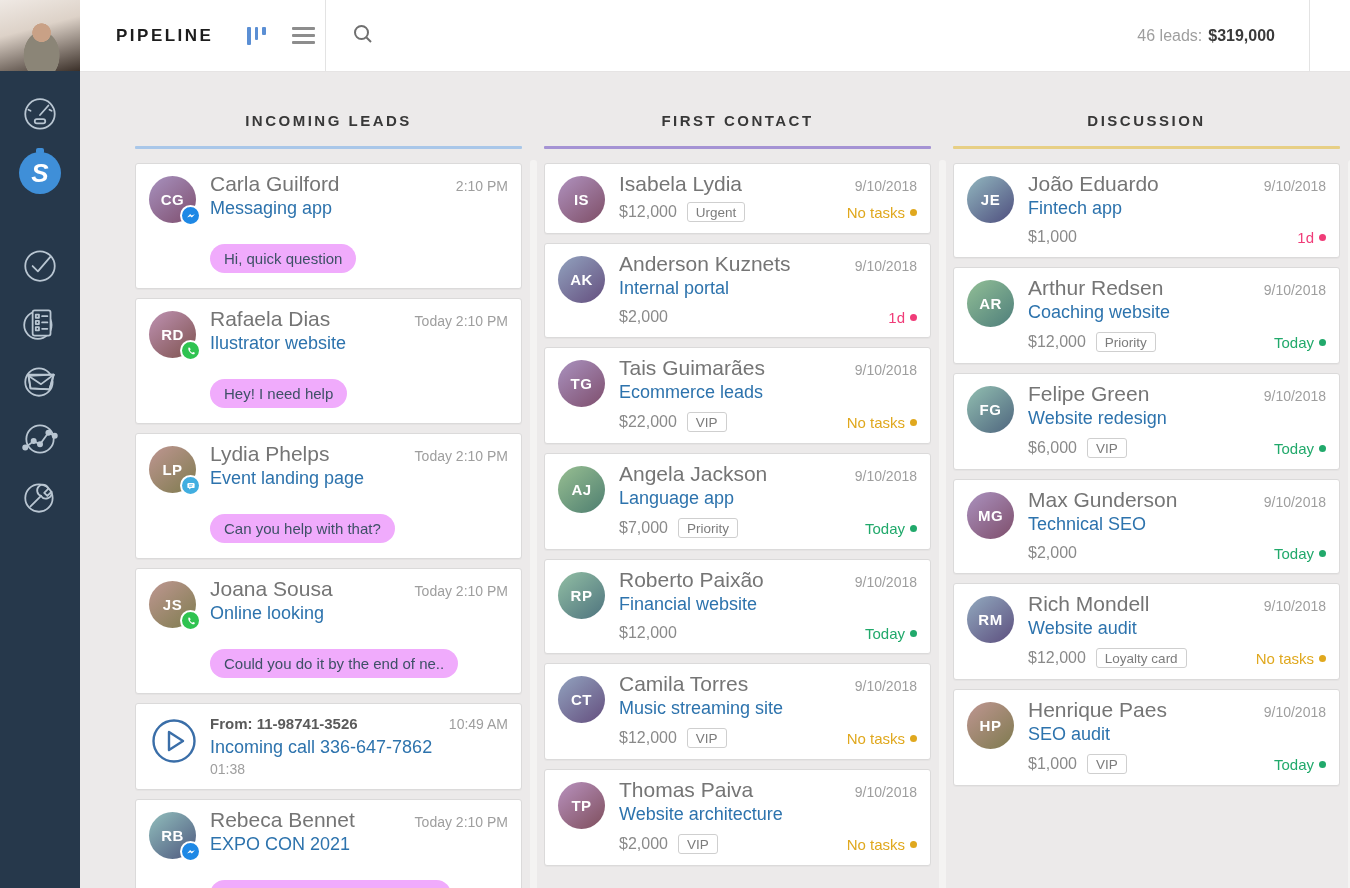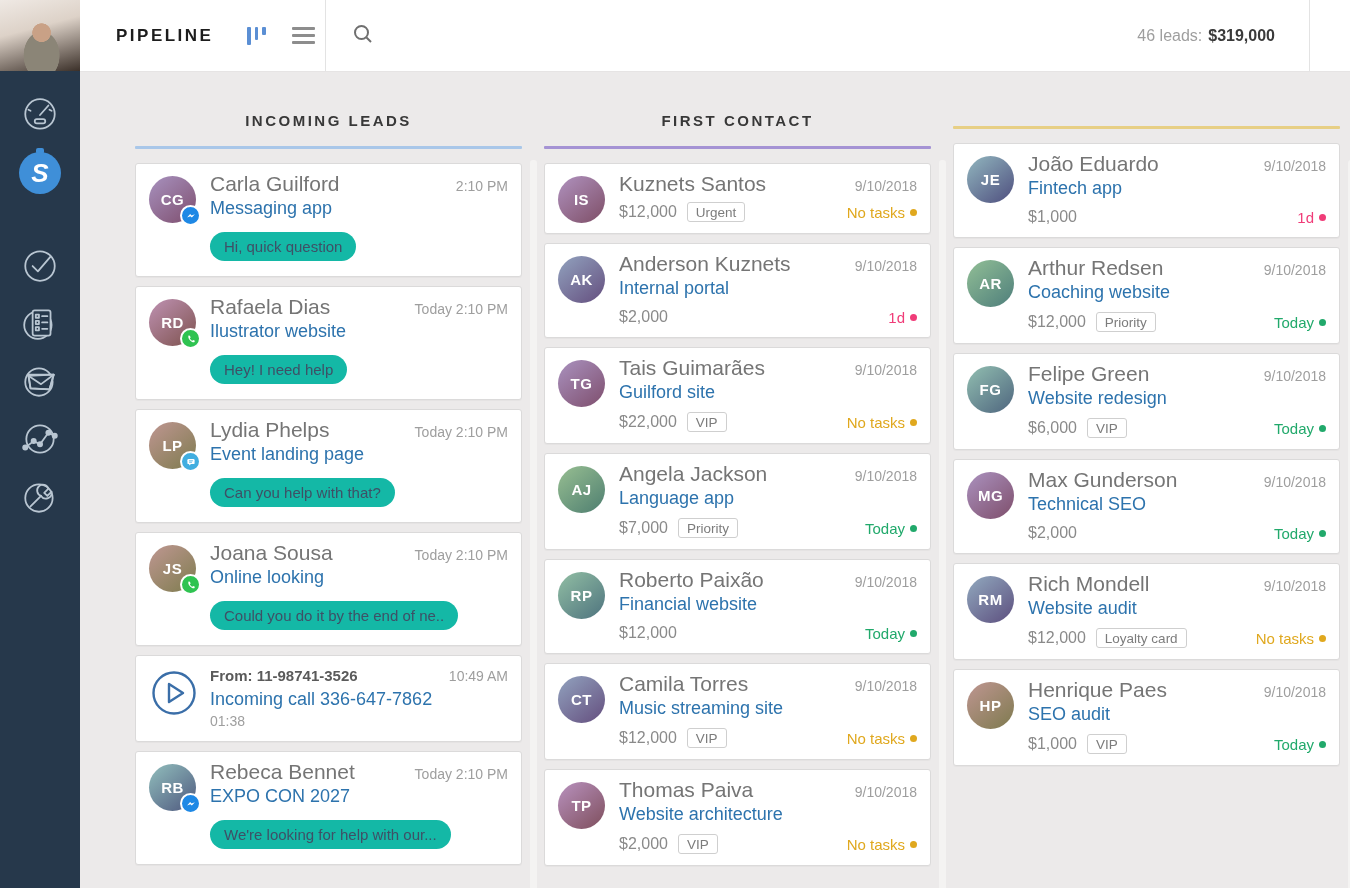--- a/index.html
+++ b/index.html
@@ -94,21 +94,21 @@
   .date, .time { color:#9e9e9e; font-size:14px; }
   .title { color:#2d73ad; font-size:18px; line-height:24px; margin-top:2px; font-weight:500; }
   .row.bottom { margin-top:8px; align-items:center; }
   .bottom-left { display:flex; align-items:center; gap:10px; }
   .price { color:#8a8a8a; font-size:16px; }
   .tag { border:1px solid #cfcfcf; border-radius:3px; color:#7c7c7c; font-size:13.5px; padding:1.5px 8px; background:#fff; }
   .status { font-size:15px; display:flex; align-items:center; gap:5px; }
   .status .dot { width:7px; height:7px; border-radius:50%; display:inline-block; }
   
   .bubble {
-    display:inline-block; margin-top:12px; background:#14b8a6; color:#3e5066;
+    display:inline-block; margin-top:24px; background:#f0abfc; color:#3e5066;
     border-radius:15px; padding:5px 14px; font-size:15px; line-height:19px; max-width:300px;
     white-space:nowrap; overflow:hidden; text-overflow:ellipsis;
   }
   
   .play-icon { position:absolute; left:15px; top:14px; width:46px; height:46px; }
   .from { color:#5a5a5a; font-size:15px; font-weight:bold; line-height:18px; }
   .from .from-label { font-weight:bold; }
   .duration { color:#9e9e9e; font-size:14px; margin-top:2px; line-height:17px; }
 </style>
 </head>
@@ -321,38 +321,38 @@
                 <path d="M3.5 12.5 L8.6 6.8 L11 9.2 L16.5 7 L11.4 12.7 L9 10.3 Z" fill="#fff"></path>
               </svg>
 
       </span>
     </div>
     <div class="card-body">
       <div class="row">
         <span class="name">Rebeca Bennet</span>
         <span class="time">Today 2:10 PM</span>
       </div>
-      <div class="title">EXPO CON 2027</div>
+      <div class="title">EXPO CON 2021</div>
       <div class="bubble">We're looking for help with our...</div>
     </div>
   </div>
       </div>
     <div class="scroll-track"></div>
   </div>
     <div class="column">
     <div class="col-header">FIRST CONTACT</div>
     <div class="col-underline" style="background: rgb(165, 147, 212);"></div>
     <div class="cards">
         <div class="card">
     <div class="avatar" style="background: linear-gradient(140deg, rgb(176, 146, 191), rgb(126, 78, 102));">
       <span>IS</span>
     </div>
     <div class="card-body">
       <div class="row">
-        <span class="name">Kuznets Santos</span>
+        <span class="name">Isabela Lydia</span>
         <span class="date">9/10/2018</span>
       </div>
       <div class="row bottom">
         <span class="bottom-left">
           <span class="price">$12,000</span>
           <span class="tag">Urgent</span>
         </span>
         <span class="status" style="color: rgb(224, 168, 30);">
           <span>No tasks</span>
           <span class="dot" style="background: rgb(224, 168, 30);"></span>
@@ -384,21 +384,21 @@
   </div>
         <div class="card">
     <div class="avatar" style="background: linear-gradient(140deg, rgb(170, 146, 191), rgb(126, 78, 109));">
       <span>TG</span>
     </div>
     <div class="card-body">
       <div class="row">
         <span class="name">Tais Guimarães</span>
         <span class="date">9/10/2018</span>
       </div>
-      <div class="title">Guilford site</div>
+      <div class="title">Ecommerce leads</div>
       <div class="row bottom">
         <span class="bottom-left">
           <span class="price">$22,000</span>
           <span class="tag">VIP</span>
         </span>
         <span class="status" style="color: rgb(224, 168, 30);">
           <span>No tasks</span>
           <span class="dot" style="background: rgb(224, 168, 30);"></span>
         </span>
       </div>
@@ -489,20 +489,21 @@
           <span>No tasks</span>
           <span class="dot" style="background: rgb(224, 168, 30);"></span>
         </span>
       </div>
     </div>
   </div>
       </div>
     <div class="scroll-track"></div>
   </div>
     <div class="column">
+    <div class="col-header">DISCUSSION</div>
     <div class="col-underline" style="background: rgb(231, 207, 133);"></div>
     <div class="cards">
         <div class="card">
     <div class="avatar" style="background: linear-gradient(140deg, rgb(146, 183, 191), rgb(78, 78, 126));">
       <span>JE</span>
     </div>
     <div class="card-body">
       <div class="row">
         <span class="name">João Eduardo</span>
         <span class="date">9/10/2018</span>

